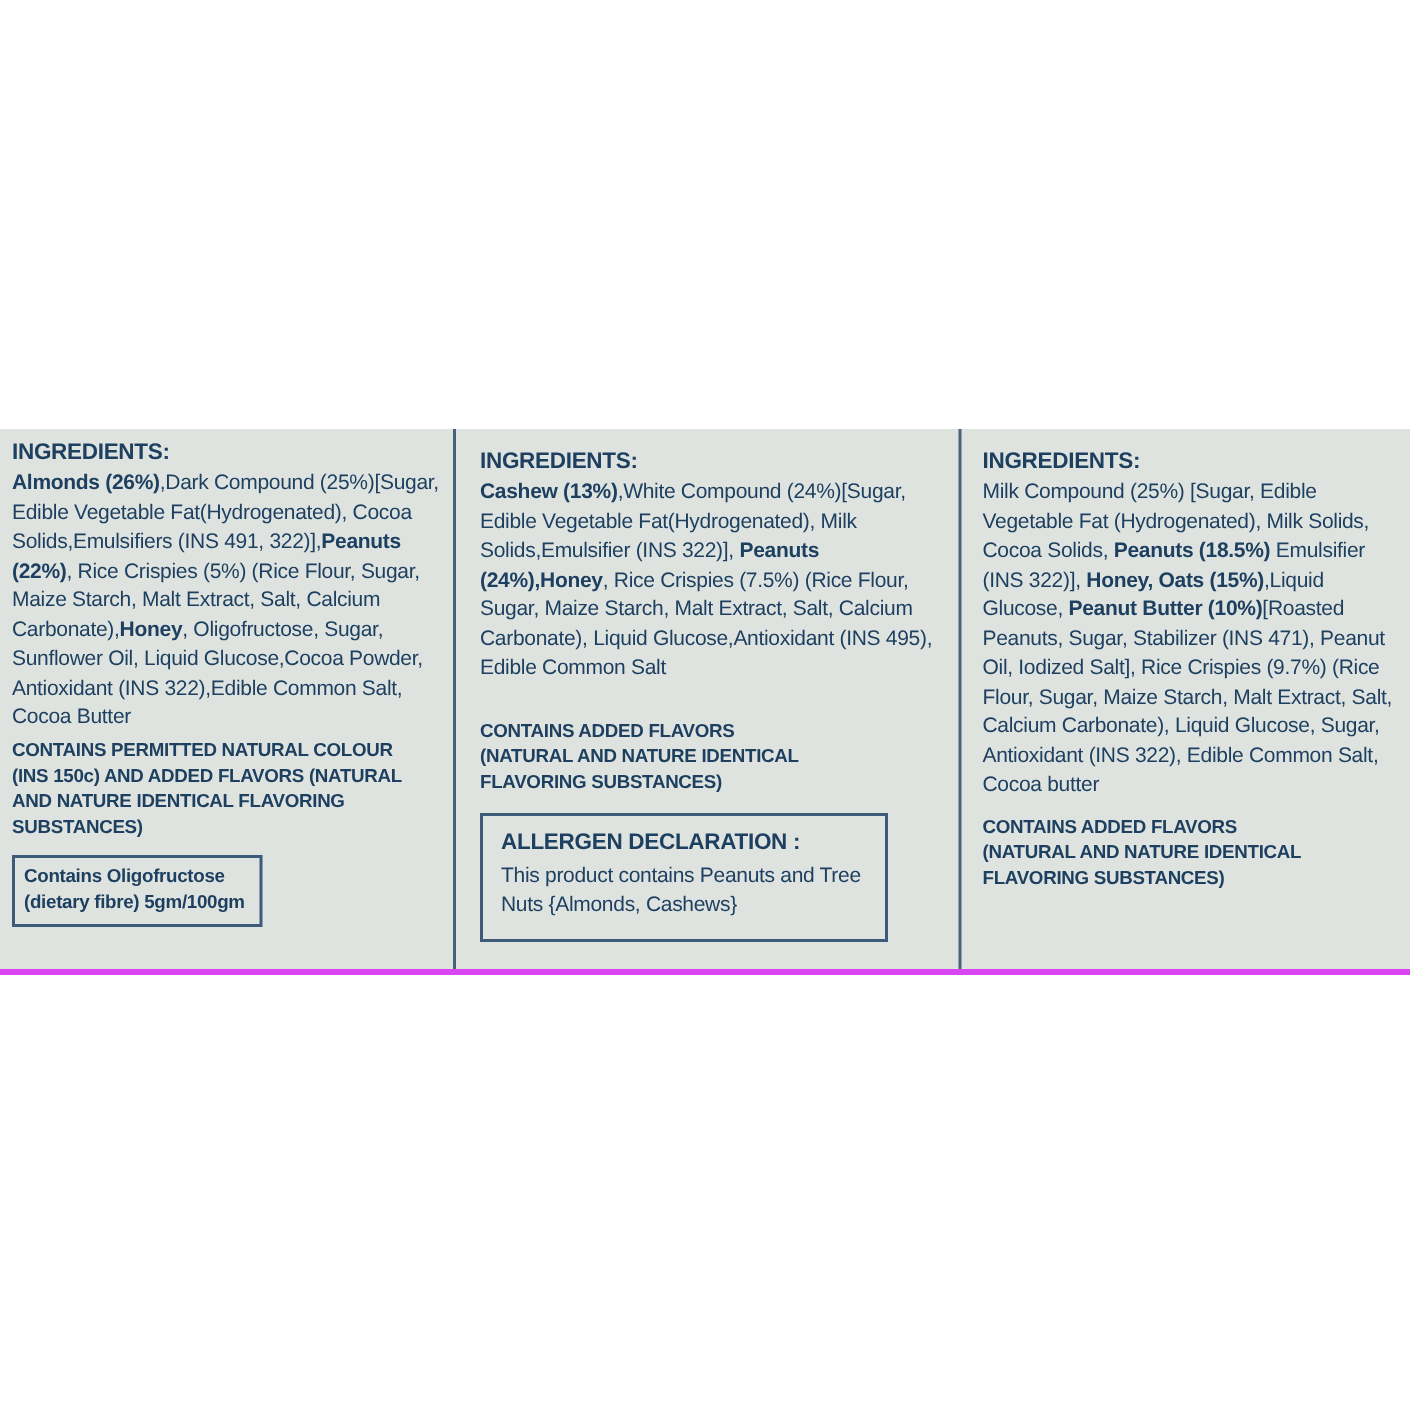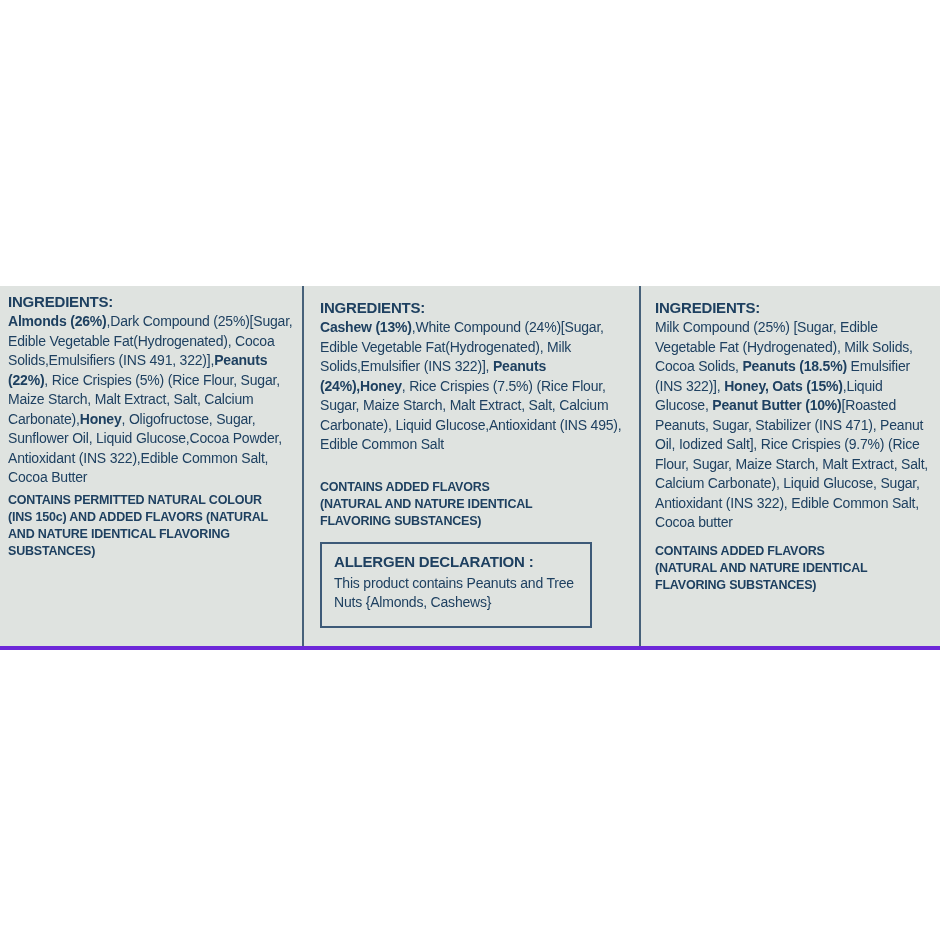--- a/index.html
+++ b/index.html
@@ -15,21 +15,21 @@
     background: #ffffff;
     overflow: hidden;
   }
   .band {
     position: absolute;
     left: 0;
     top: 286px;
     width: 940px;
     height: 364px;
     background: #dfe3e0;
-    border-bottom: 4px solid #6d28d9;
+    border-bottom: 4px solid #d946ef;
     box-sizing: border-box;
     display: flex;
     overflow: hidden;
   }
   .col {
     box-sizing: border-box;
     color: #1e4060;
   }
   .col1 { width: 302px; padding: 7px 9px 0 8px; }
   .col2 { width: 335px; padding: 13px 14px 0 16px; }
@@ -99,20 +99,22 @@
 <div class="page">
   <div class="band">
 
     <div class="col col1">
       <p class="heading">INGREDIENTS:</p>
       <p class="body"><span class="b">Almonds (26%)</span><span>,Dark Compound (25%)[Sugar, Edible Vegetable Fat(Hydrogenated), Cocoa Solids,Emulsifiers (INS 491, 322)],</span><span class="b">Peanuts (22%)</span><span>, Rice Crispies (5%) (Rice Flour, Sugar, Maize Starch, Malt Extract, Salt, Calcium Carbonate),</span><span class="b">Honey</span><span>, Oligofructose, Sugar, Sunflower Oil, Liquid Glucose,Cocoa Powder, Antioxidant (INS 322),Edible Common Salt, Cocoa Butter</span></p>
       <p class="caps">CONTAINS PERMITTED NATURAL COLOUR
 (INS 150c) AND ADDED FLAVORS (NATURAL
 AND NATURE IDENTICAL FLAVORING
 SUBSTANCES)</p>
+      <div class="obox">Contains Oligofructose
+(dietary fibre) 5gm/100gm</div>
     </div>
 
     <div class="vdiv"></div>
 
     <div class="col col2">
       <p class="heading">INGREDIENTS:</p>
       <p class="body"><span class="b">Cashew (13%)</span><span>,White Compound (24%)[Sugar, Edible Vegetable Fat(Hydrogenated), Milk Solids,Emulsifier (INS 322)], </span><span class="b">Peanuts (24%),Honey</span><span>, Rice Crispies (7.5%) (Rice Flour, Sugar, Maize Starch, Malt Extract, Salt, Calcium Carbonate), Liquid Glucose,Antioxidant (INS 495), Edible Common Salt</span></p>
       <p class="caps gap-lg">CONTAINS ADDED FLAVORS
 (NATURAL AND NATURE IDENTICAL
 FLAVORING SUBSTANCES)</p>

